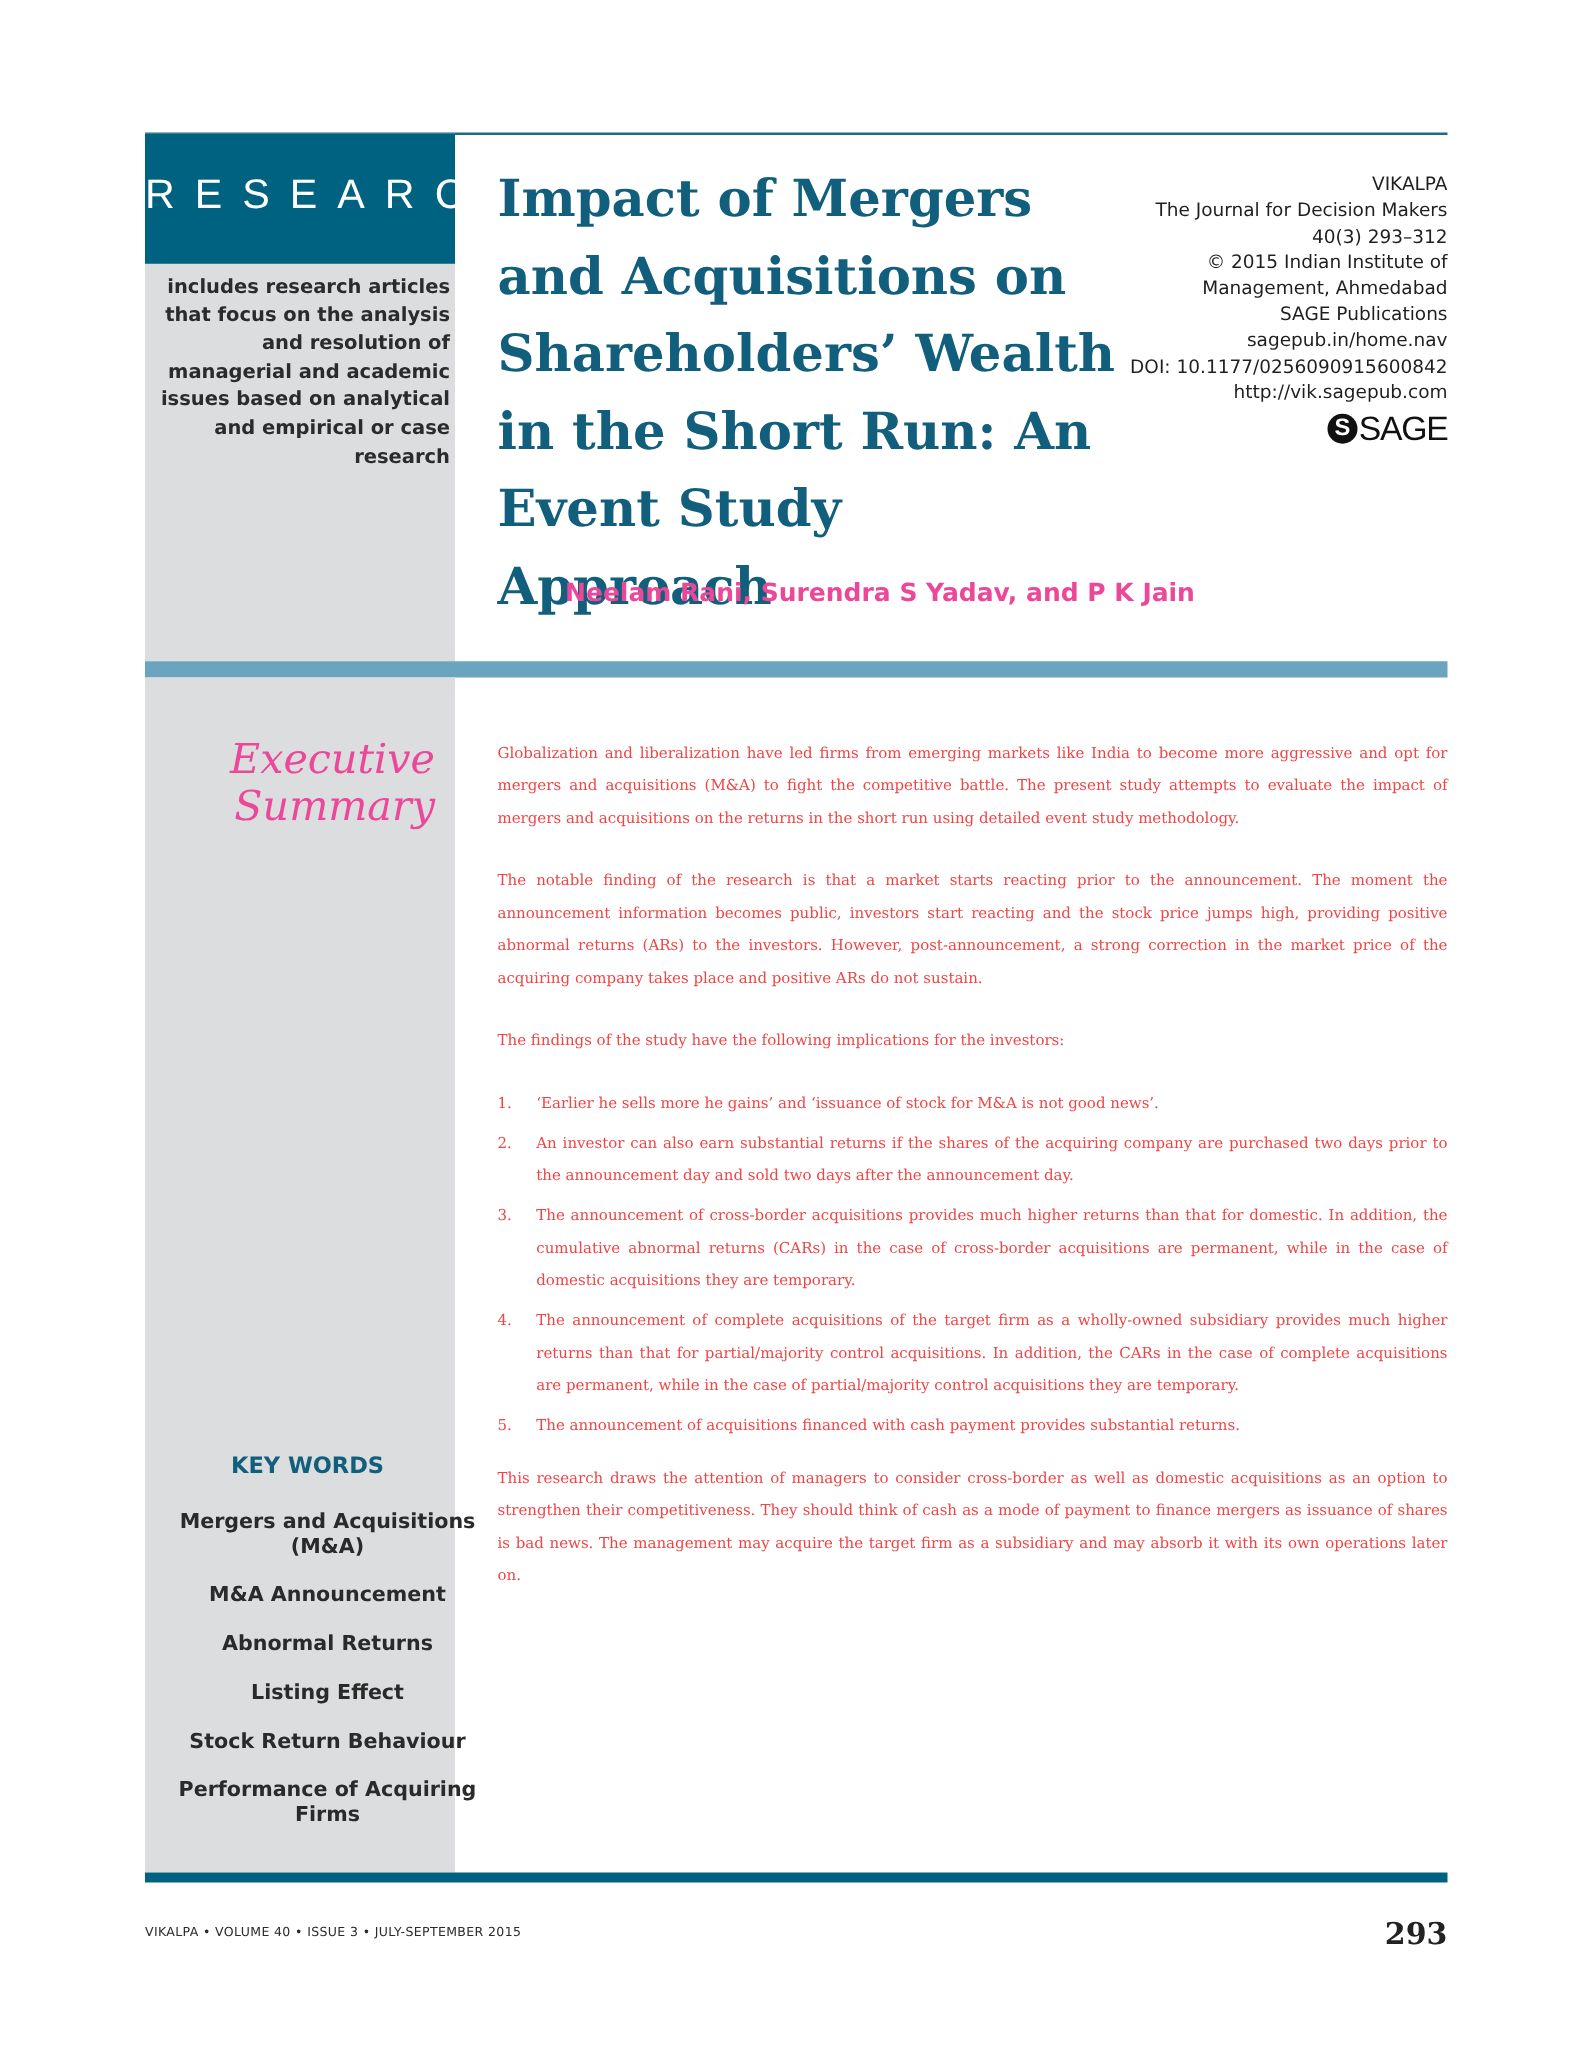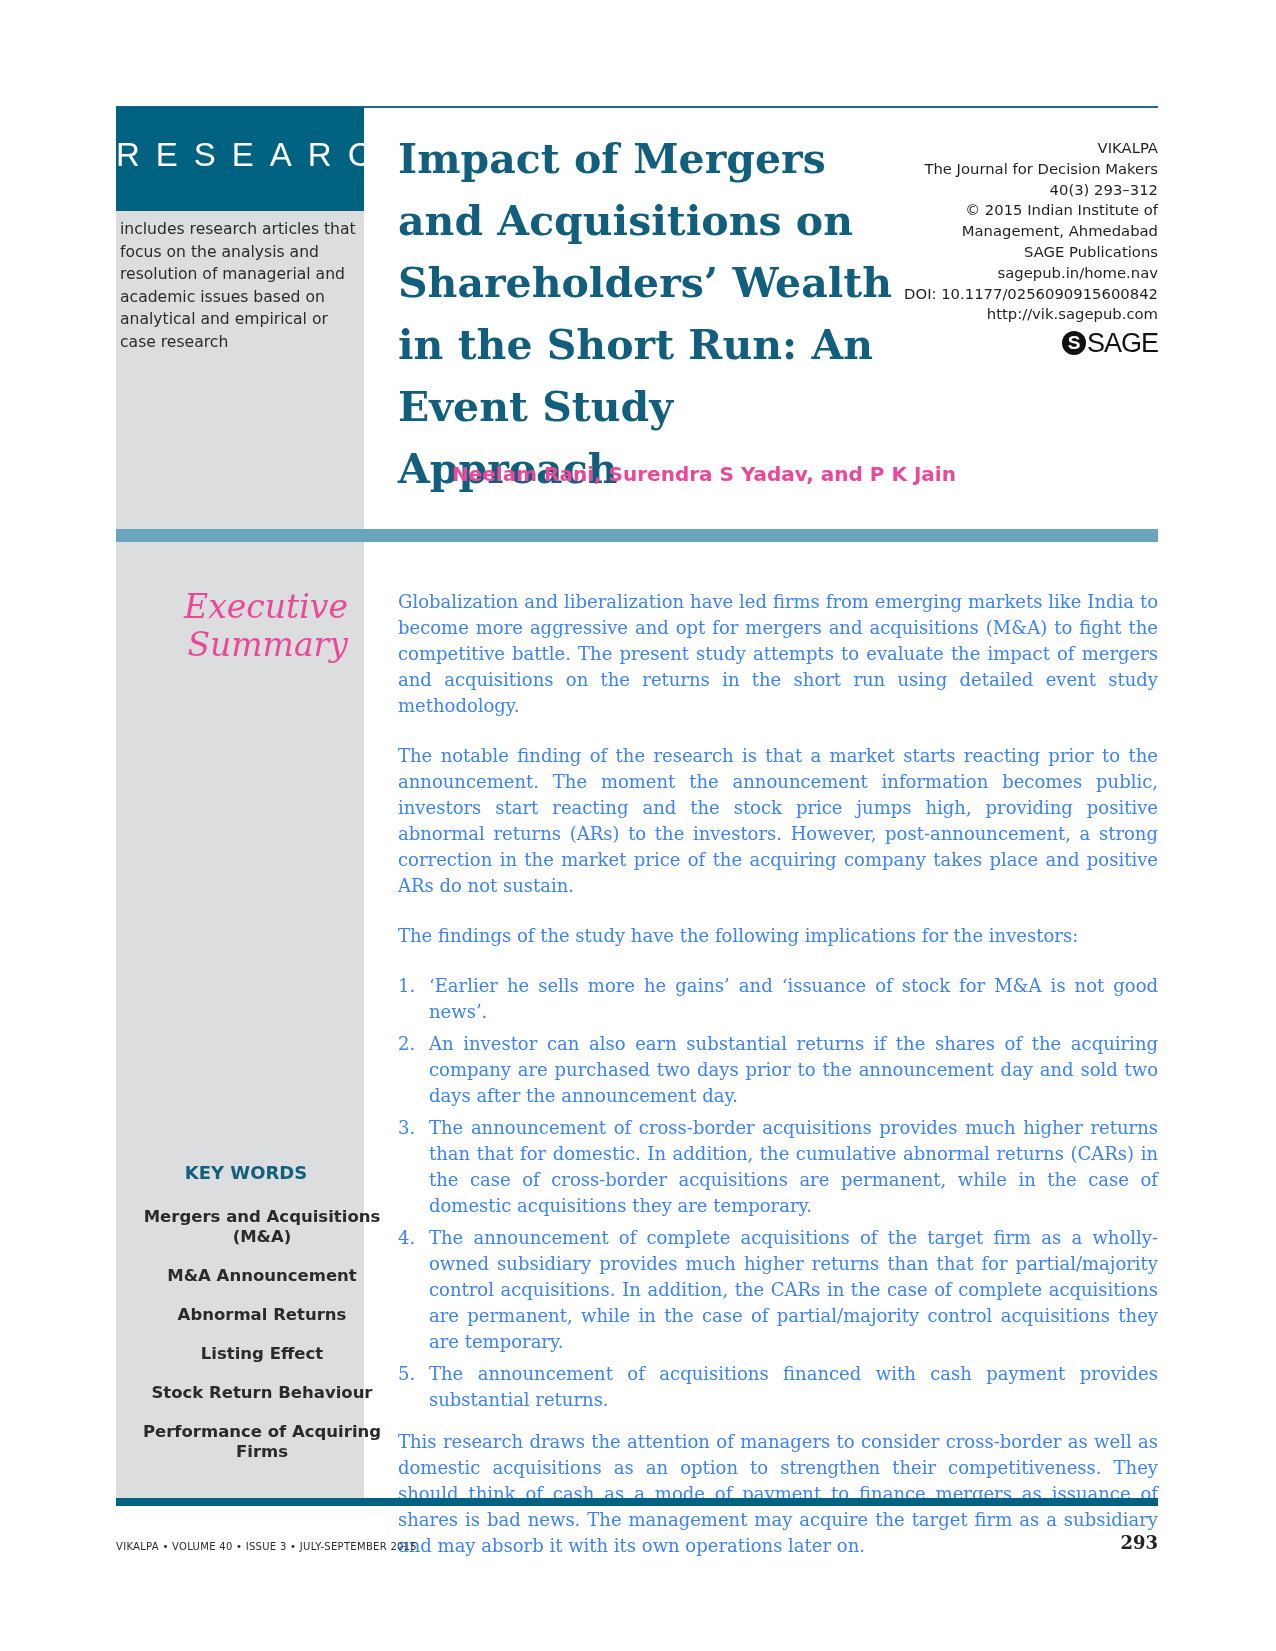--- a/index.html
+++ b/index.html
@@ -2,49 +2,49 @@
 <html><head>
 <meta charset="utf-8">
 <style>
   html, body { margin:0; padding:0; background:#ffffff; }
   body { width:1276px; height:1651px; position:relative; overflow:hidden; }
   .page { position:absolute; left:116px; top:0; width:1042px; height:1651px; }
   .topline { position:absolute; left:0; top:106px; width:1042px; height:2px; background:#1f6a86; }
   .leftcol-top { position:absolute; left:0; top:107px; width:248px; height:422px; background:#dcdddf; }
   .research-box { position:absolute; left:0; top:107px; width:248px; height:104px; background:#006281; color:#fff;
     font-family:"Liberation Sans", sans-serif; font-size:33px; letter-spacing:16px; text-align:center; line-height:96px; }
-  .research-desc { position:absolute; left:4px; top:218px; width:240px; text-align:left; font-family:"DejaVu Sans", sans-serif;
-    font-weight:normal; font-size:15.6px; line-height:22.6px; color:#2b2b2b; }
+  .research-desc { position:absolute; left:4px; top:218px; width:240px; text-align:right; font-family:"DejaVu Sans", sans-serif;
+    font-weight:bold; font-size:15.6px; line-height:22.6px; color:#2b2b2b; }
   .title { position:absolute; left:282px; top:128px; width:500px; font-family:"DejaVu Serif", serif; font-weight:bold;
     font-size:41px; line-height:62px; color:#115f7c; }
   .info { position:absolute; right:0; top:138px; width:300px; text-align:right; font-family:"DejaVu Sans", sans-serif; font-size:14.8px;
     line-height:20.8px; color:#1f1f1f; }
   .sage-logo { display:inline-flex; align-items:center; justify-content:flex-end; margin-top:6px; font-family:"Liberation Sans", sans-serif;
     font-size:27px; letter-spacing:-1px; color:#111; }
   .sage-mark { width:24px; height:24px; border-radius:50%; background:#111; color:#fff; font-size:19px; display:inline-flex;
     align-items:center; justify-content:center; margin-right:1px; font-weight:bold; letter-spacing:0; }
   .authors { position:absolute; left:336px; top:462px; font-family:"DejaVu Sans", sans-serif; font-weight:bold; font-size:20px; color:#ec4899; }
   .divider { position:absolute; left:0; top:529px; width:1042px; height:13px; background:#6ba4bf; }
   .leftcol-main { position:absolute; left:0; top:542px; width:248px; height:956px; background:#dcdddf; }
   .exec { position:absolute; left:0; top:588px; width:232px; text-align:right; font-family:"DejaVu Serif", serif; font-style:italic;
     font-size:33px; line-height:38px; color:#ec4899; }
   .kw-title { position:absolute; left:0; top:1162px; width:260px; text-align:center; font-family:"DejaVu Sans", sans-serif; font-weight:bold;
     font-size:18px; color:#115f7c; }
   .kw-list { position:absolute; left:0; top:1207px; width:292px; text-align:center; font-family:"DejaVu Sans", sans-serif; font-weight:bold;
     font-size:16.5px; line-height:20px; color:#2a2a2a; }
   .kw-list div { margin-bottom:19px; }
-  .body { position:absolute; left:282px; top:589px; width:760px; font-family:"DejaVu Serif", serif; font-size:18px; line-height:26px;
-    color:#3b82f6; text-align:justify; }
+  .body { position:absolute; left:282px; top:589px; width:760px; font-family:"DejaVu Serif", serif; font-size:12px; line-height:26px;
+    color:#ef4444; text-align:justify; }
   .body p { margin:0 0 24px 0; }
   .body ol { margin:0 0 16px 0; padding:0; list-style:none; }
   .body li { position:relative; padding-left:31px; margin-bottom:6px; }
   .body li .num { position:absolute; left:0; top:0; }
   .bottombar { position:absolute; left:0; top:1498px; width:1042px; height:8px; background:#006281; }
   .footer-left { position:absolute; left:0; top:1541px; font-family:"DejaVu Sans", sans-serif; font-size:10px; color:#2a2a2a; letter-spacing:0.3px; }
-  .footer-right { position:absolute; right:0; top:1532px; font-family:"DejaVu Serif", serif; font-weight:bold; font-size:18px; color:#222; }
+  .footer-right { position:absolute; right:0; top:1532px; font-family:"DejaVu Serif", serif; font-weight:bold; font-size:24px; color:#222; }
 </style>
 </head>
 <body>
 
 <div class="page">
   <div class="topline"></div>
   <div class="leftcol-top"></div>
   <div class="research-box">RESEARCH</div>
   <div class="research-desc">includes research articles that focus on the analysis and resolution of managerial and academic issues based on analytical and empirical or case research</div>
 

